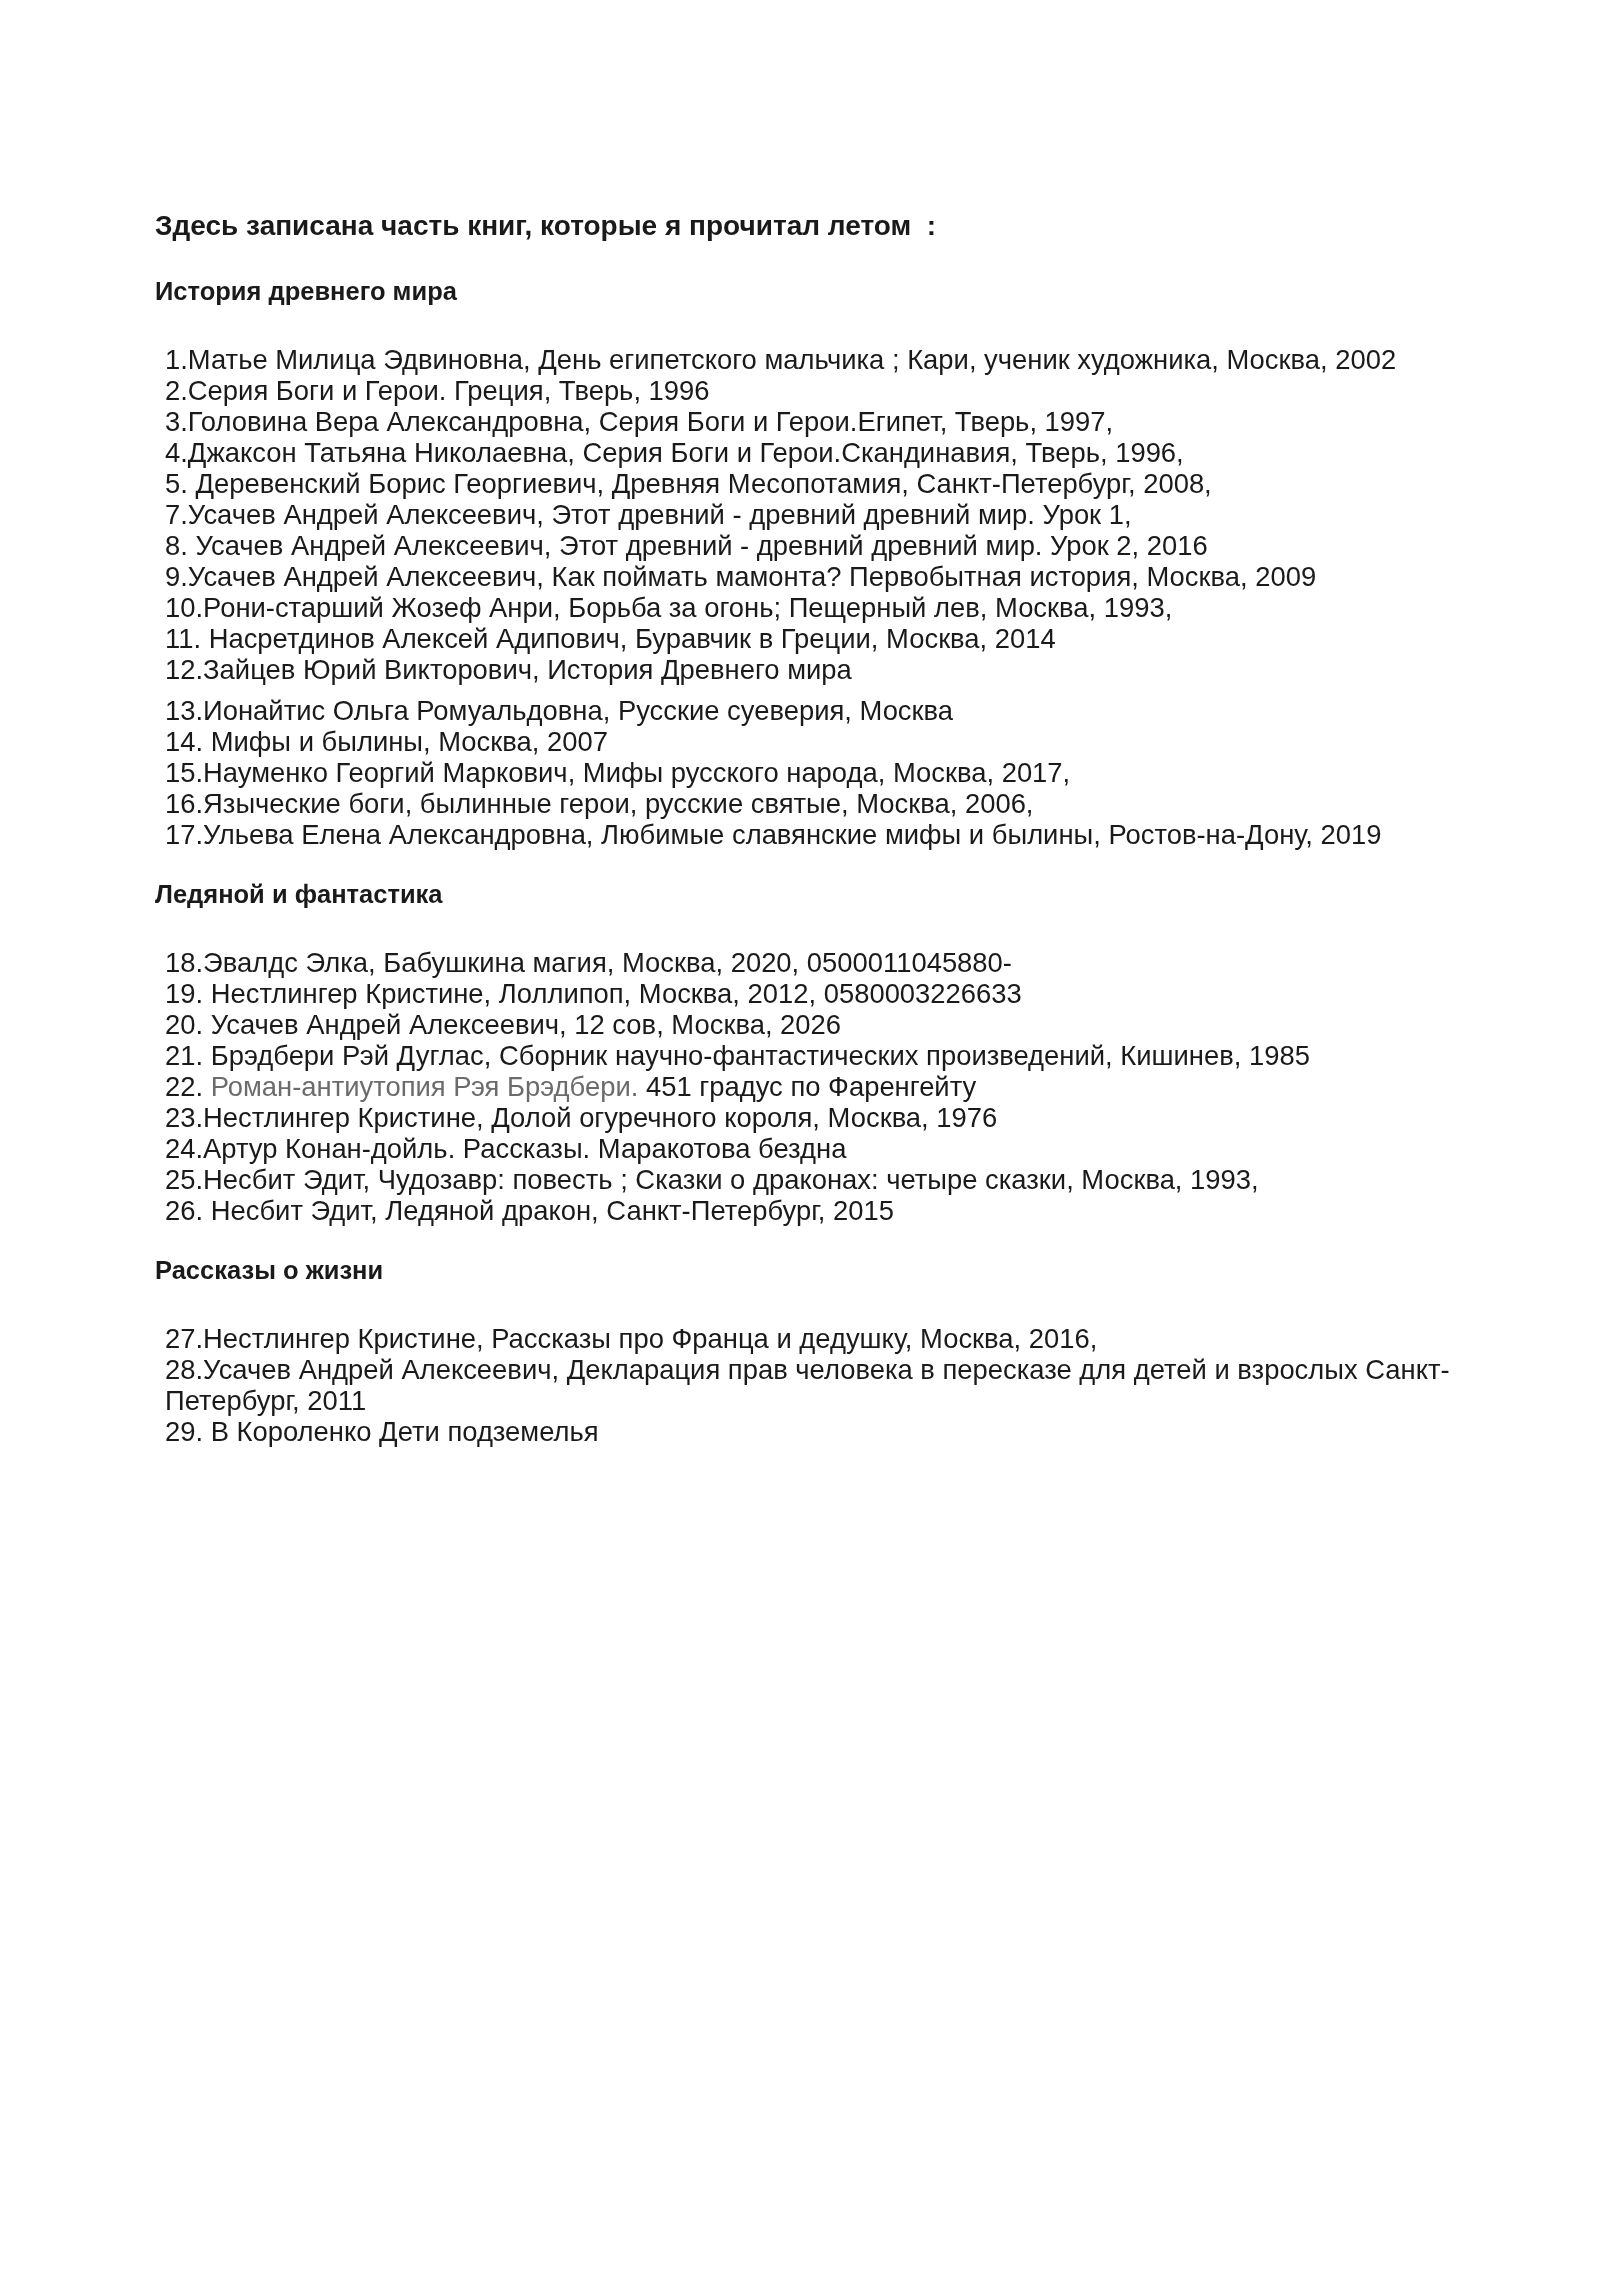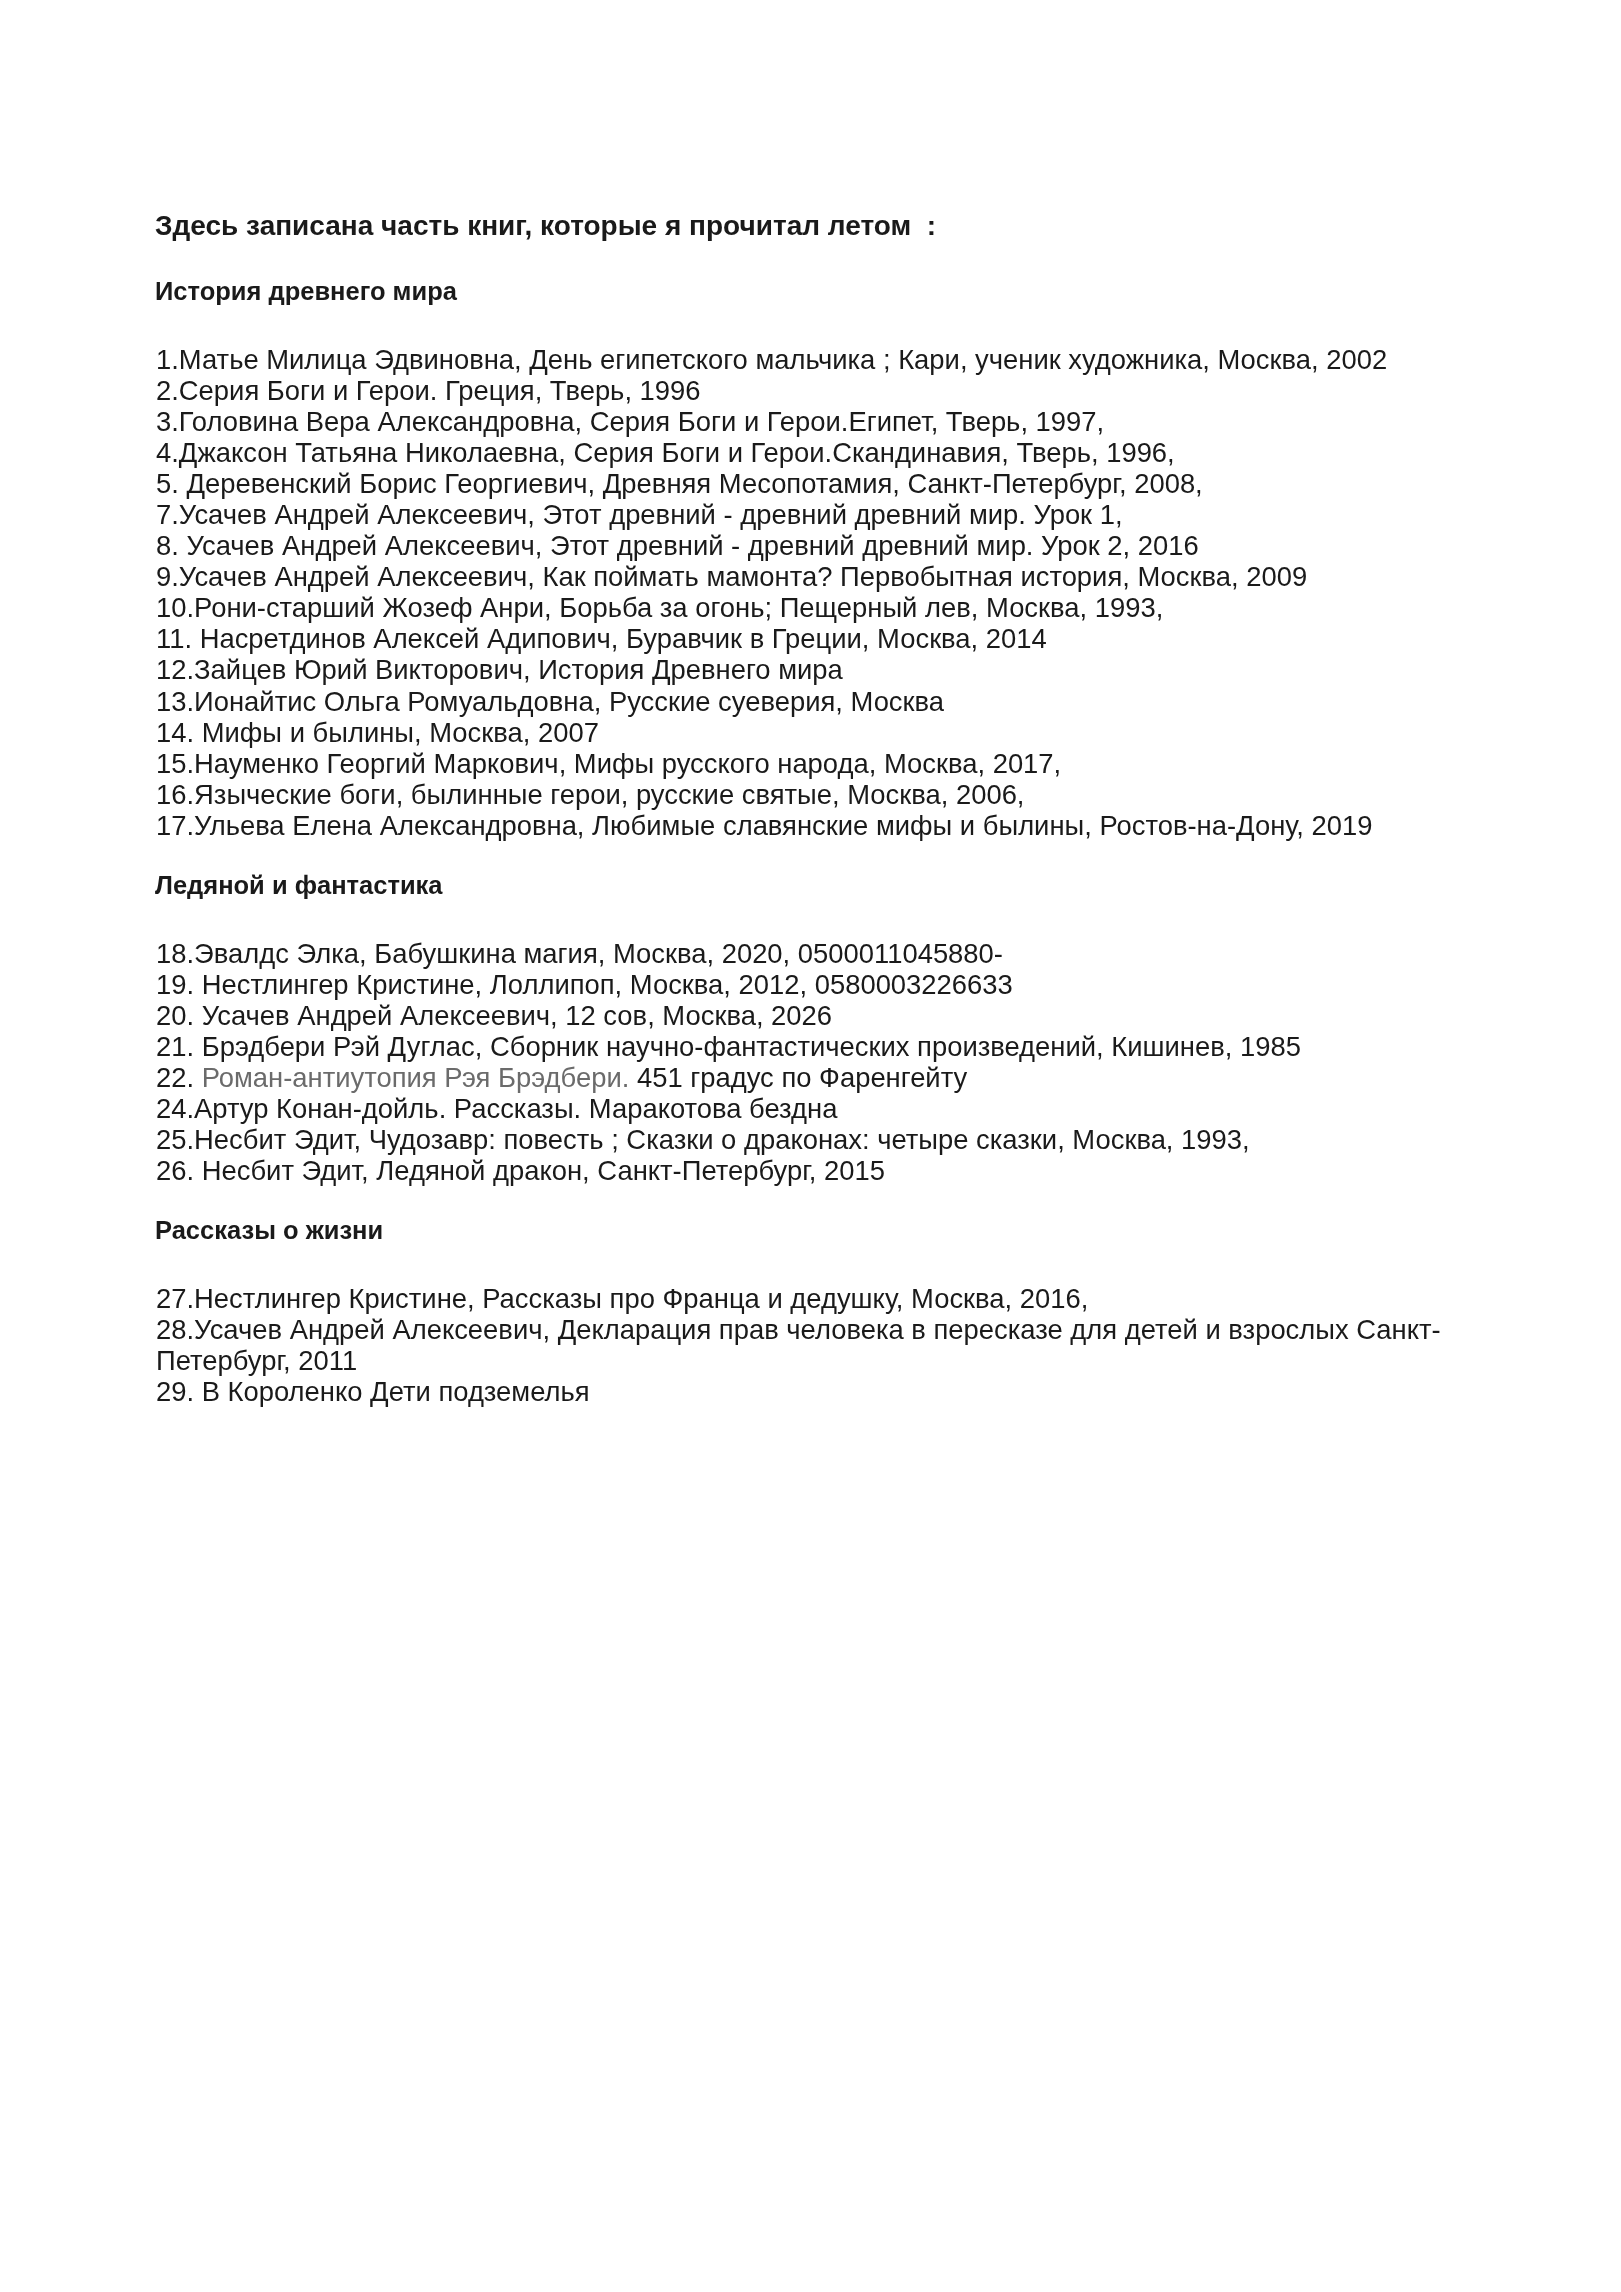--- a/index.html
+++ b/index.html
@@ -33,21 +33,21 @@
   }
   .section-heading.small {
     font-size: 25.5px;
     line-height: 31px;
   }
   .section-heading.large {
     font-size: 32px;
     line-height: 39px;
   }
   .book-list {
-    margin: 1px;
+    margin: 10px;
   }
   .book-item {
     font-size: 27.4px;
     line-height: 31px;
     white-space: pre-wrap;
   }
   .book-item .muted {
     color: var(--muted-color, #6b6b6b);
   }
 </style>
@@ -83,20 +83,21 @@
         </div>
       </section>
       <section>
         <h2 class="section-heading small">Ледяной и фантастика</h2>
         <div class="book-list">
           <div class="book-item"><span>18.Эвалдс Элка, Бабушкина магия, Москва, 2020, 0500011045880-</span></div>
           <div class="book-item"><span>19. Нестлингер Кристине, Лоллипоп, Москва, 2012, 0580003226633</span></div>
           <div class="book-item"><span>20. Усачев Андрей Алексеевич, 12 сов, Москва, 2026</span></div>
           <div class="book-item"><span>21. Брэдбери Рэй Дуглас, Сборник научно-фантастических произведений, Кишинев, 1985</span></div>
           <div class="book-item"><span>22. </span><span class="muted">Роман-антиутопия Рэя Брэдбери.</span><span> 451 градус по Фаренгейту</span></div>
+          <div class="book-item"><span>23.Нестлингер Кристине, Долой огуречного короля, Москва, 1976</span></div>
           <div class="book-item"><span>24.Артур Конан-дойль. Рассказы. Маракотова бездна</span></div>
           <div class="book-item"><span>25.Несбит Эдит, Чудозавр: повесть ; Сказки о драконах: четыре сказки, Москва, 1993,</span></div>
           <div class="book-item"><span>26. Несбит Эдит, Ледяной дракон, Санкт-Петербург, 2015</span></div>
         </div>
       </section>
       <section>
         <h2 class="section-heading small">Рассказы о жизни</h2>
         <div class="book-list">
           <div class="book-item"><span>27.Нестлингер Кристине, Рассказы про Франца и дедушку, Москва, 2016,</span></div>
           <div class="book-item"><span>28.Усачев Андрей Алексеевич, Декларация прав человека в пересказе для детей и взрослых Санкт-Петербург, 2011</span></div>

